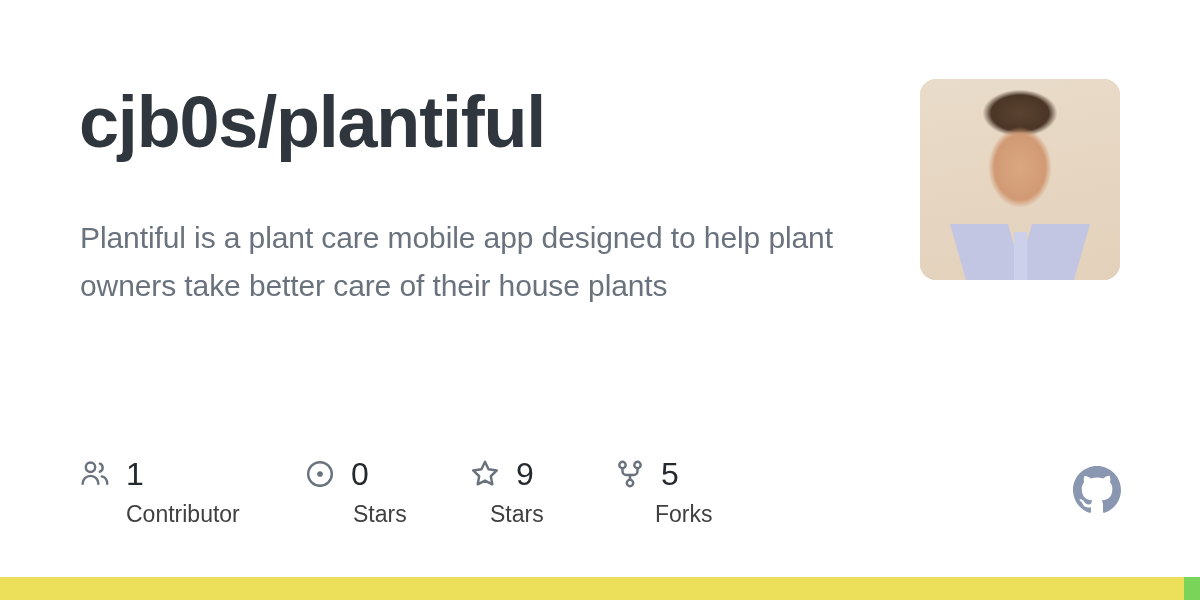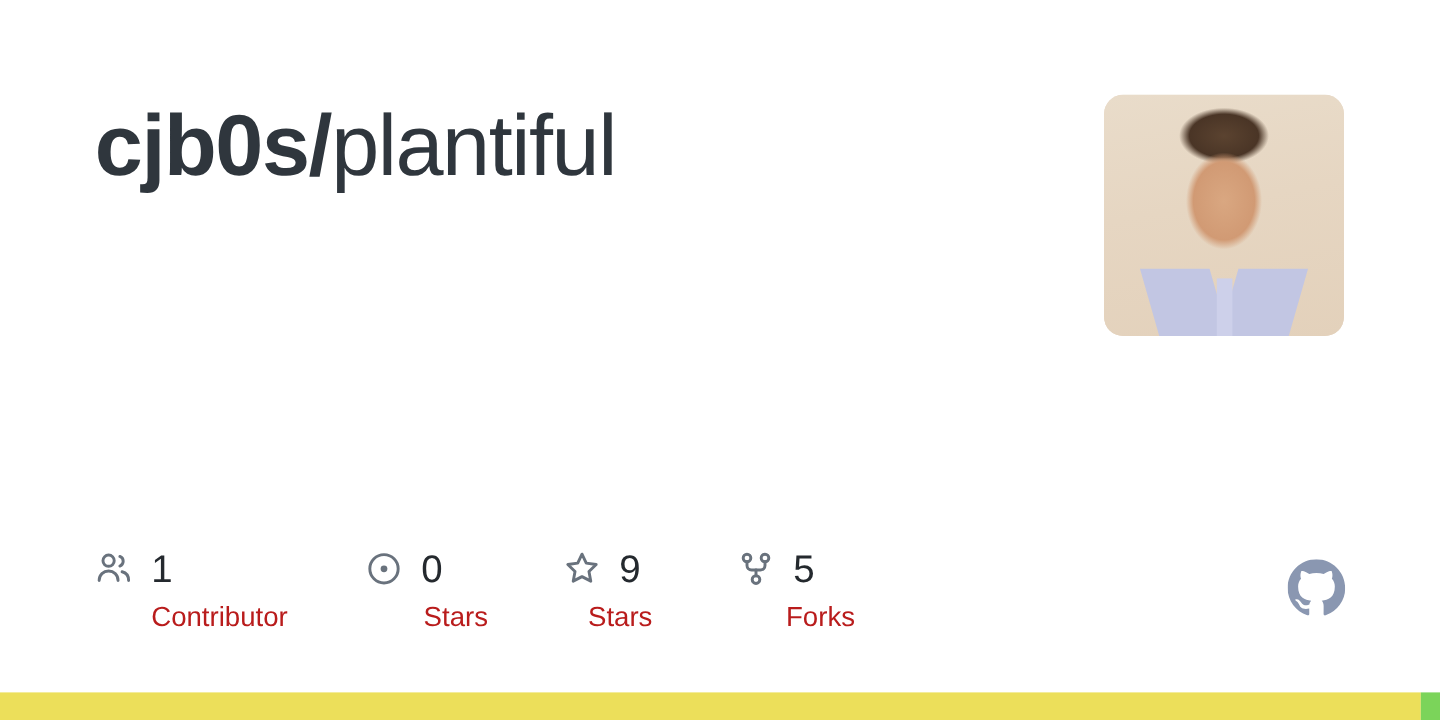--- a/index.html
+++ b/index.html
@@ -26,21 +26,21 @@
     position: absolute;
     left: 79px;
     top: 86px;
     font-size: 72px;
     line-height: 1.0;
     letter-spacing: -1.2px;
     color: #2f363d;
     white-space: nowrap;
   }
   .repo-owner { font-weight: 700; }
-  .repo-name  { font-weight: 400; }
+  .repo-name  { font-weight: 700; }
 
   
   .repo-description {
     position: absolute;
     left: 80px;
     top: 214px;
     width: 800px;
     font-size: 30px;
     line-height: 48px;
     font-weight: 400;
@@ -113,21 +113,21 @@
     margin-left: 16px;
     font-size: 32px;
     font-weight: 400;
     color: #24292e;
     line-height: 1;
   }
   .stat-label {
     margin-top: 7px;
     font-size: 23px;
     font-weight: 400;
-    color: #b91c1c;
+    color: #404040;
     line-height: 1;
     white-space: nowrap;
   }
   
   .stat-contributors { width: 225px; }
   .stat-issues       { width: 165px; }
   .stat-stars        { width: 145px; }
   .stat-forks        { width: 120px; }
   .stat-contributors .stat-label { margin-left: 46px; }
   .stat-issues .stat-label       { margin-left: 48px; }
@@ -158,20 +158,21 @@
 </style>
 </head>
 <body>
 
 <div class="card">
 
   <div class="repo-title">
     <span class="repo-owner">cjb0s</span><span class="repo-owner">/</span><span class="repo-name">plantiful</span>
   </div>
 
+  <div class="repo-description">Plantiful is a plant care mobile app designed to help plant owners take better care of their house plants</div>
 
   <div class="avatar">
     <div class="avatar-photo">
       <div class="avatar-collar-l"></div>
       <div class="avatar-collar-r"></div>
       <div class="avatar-placket"></div>
     </div>
   </div>
 
   <div class="stats">

